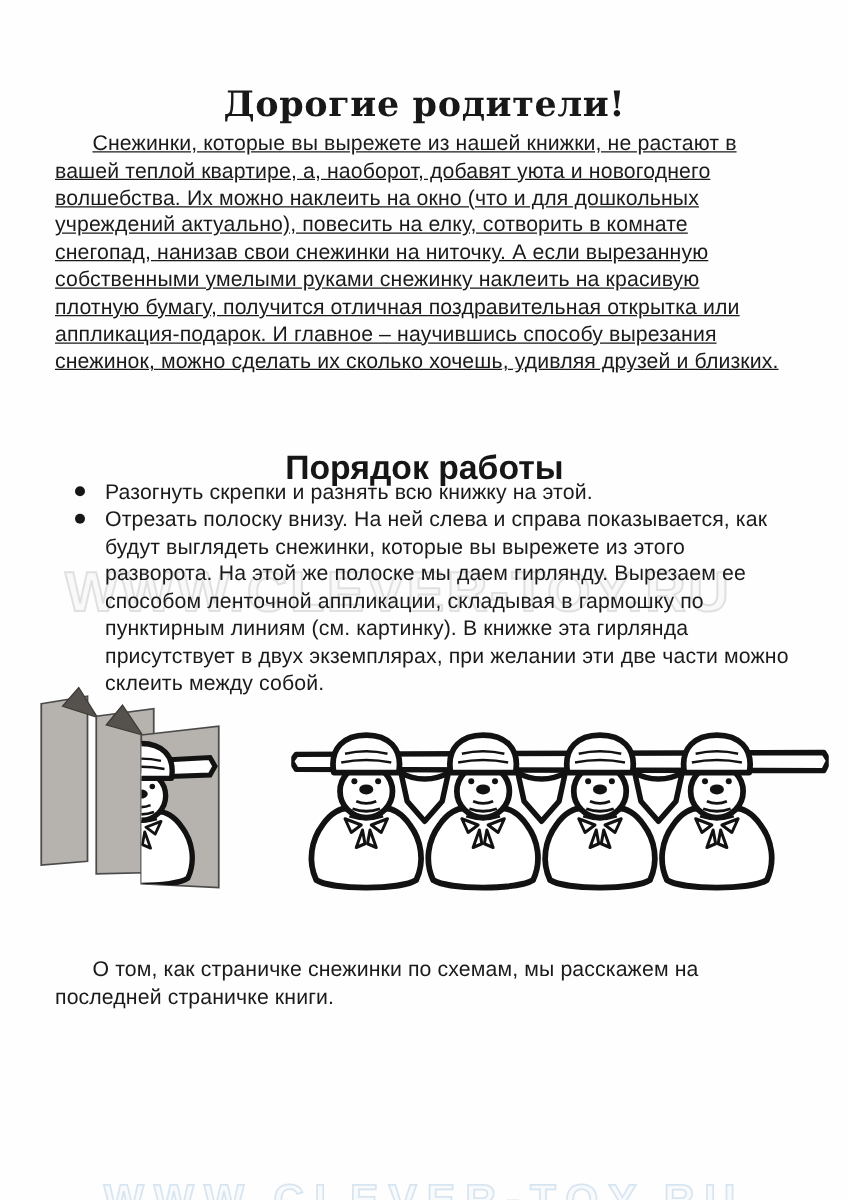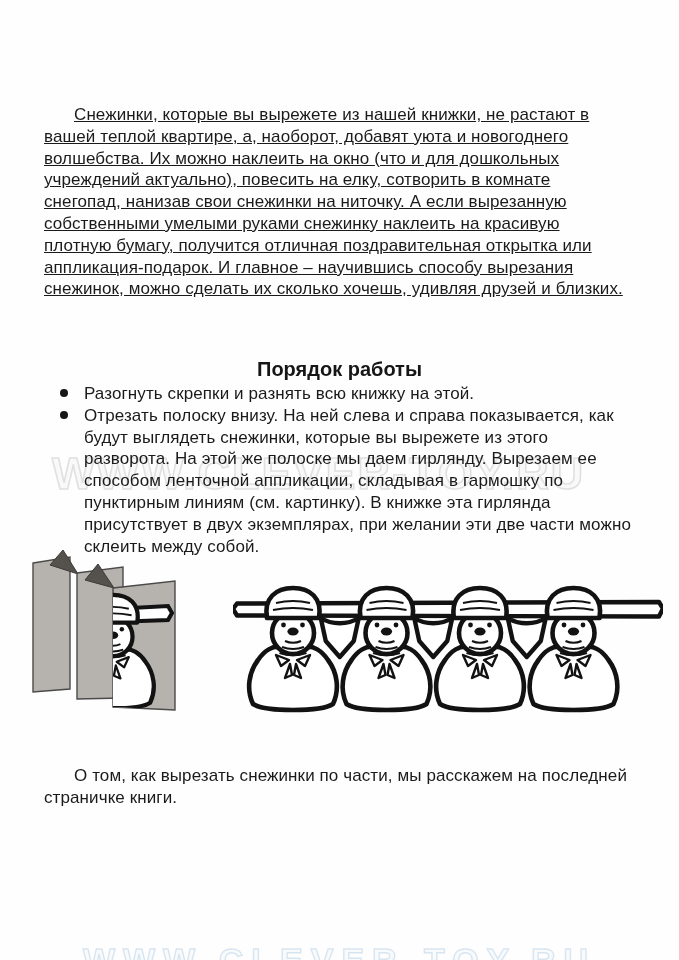--- a/index.html
+++ b/index.html
@@ -26,21 +26,21 @@
     letter-spacing:0.1px;
     z-index:2;
   }
   .intro{
     position:absolute;top:104px;left:44px;width:586px;
   }
   .intro p{margin:0;text-indent:30px;text-decoration:underline;}
   .section-heading{
     position:absolute;top:340px;left:30px;width:619px;
     text-align:center;
-    font-size:20px;line-height:24px;
+    font-size:27px;line-height:24px;
     font-weight:bold;
     color:#161616;
     z-index:2;
   }
   .bullet-list{
     position:absolute;top:383px;left:58px;width:578px;
     margin:0;padding:0;list-style:none;
     z-index:2;
   }
   .bullet-list li{
@@ -83,20 +83,21 @@
   .garland-svg{left:233px;top:585px;}
 </style>
 </head>
 <body>
 
 <div class="page">
 
   <div class="watermark-mid">WWW.CLEVER-TOY.RU</div>
   <div class="watermark-bottom">WWW.CLEVER-TOY.RU</div>
 
+  <h1 class="page-title">Дорогие родители!</h1>
 
   <div class="intro body-text">
     <p>Снежинки, которые вы вырежете из нашей книжки, не растают в вашей теплой квартире, а, наоборот, добавят уюта и новогоднего волшебства. Их можно наклеить на окно (что и для дошкольных учреждений актуально), повесить на елку, сотворить в комнате снегопад, нанизав свои снежинки на ниточку. А если вырезанную собственными умелыми руками снежинку наклеить на красивую плотную бумагу, получится отличная поздравительная открытка или аппликация-подарок. И главное – научившись способу вырезания снежинок, можно сделать их сколько хочешь, удивляя друзей и близких.</p>
   </div>
 
   <h2 class="section-heading">Порядок работы</h2>
 
   <ul class="bullet-list body-text">
     <li>
       <span class="bullet-dot"></span>
@@ -158,16 +159,16 @@
       <path transform="translate(293.75,0)" d="M -19,33 C -8,40 8,40 19,33 L 14,56 L 0,72 L -14,56 Z"></path>
     </g>
 
     <use href="#sm-unit" x="60"></use>
     <use href="#sm-unit" x="153.5"></use>
     <use href="#sm-unit" x="247"></use>
     <use href="#sm-unit" x="340.5"></use>
   </svg>
 
   <div class="closing body-text">
-    <p>О том, как вырезать снежинки по части, мы расскажем на последней страничке книги.</p>
+    <p>О том, как страничке снежинки по схемам, мы расскажем на последней страничке книги.</p>
   </div>
 
 </div>
 
 </body></html>

